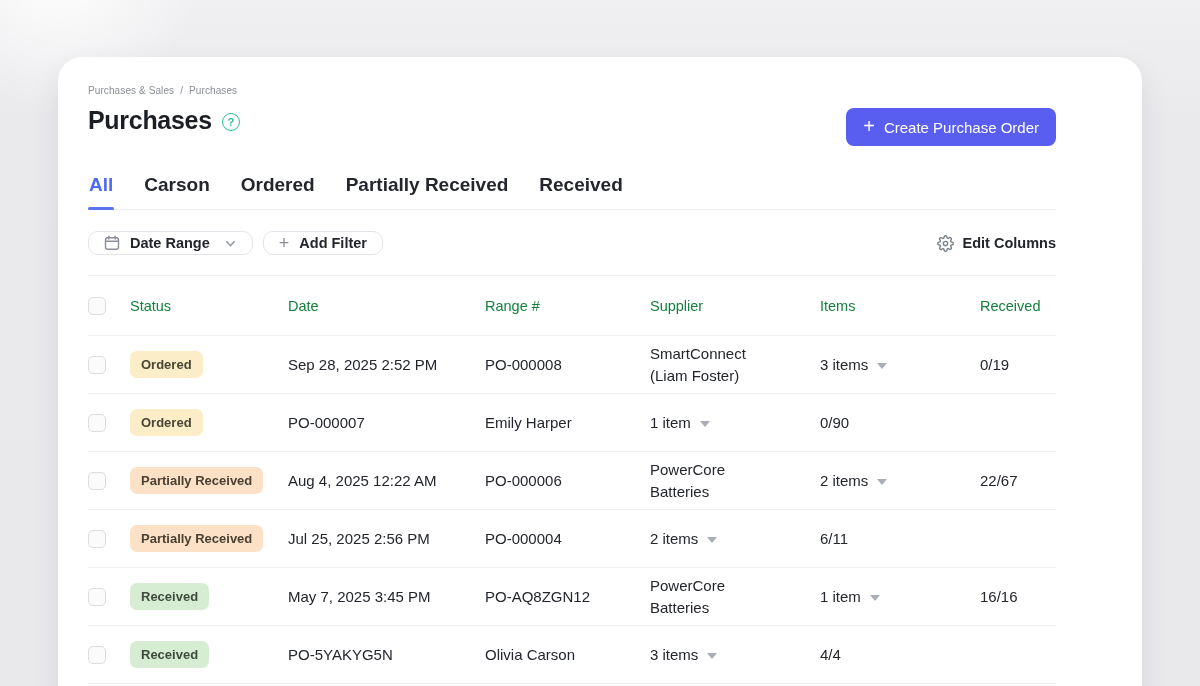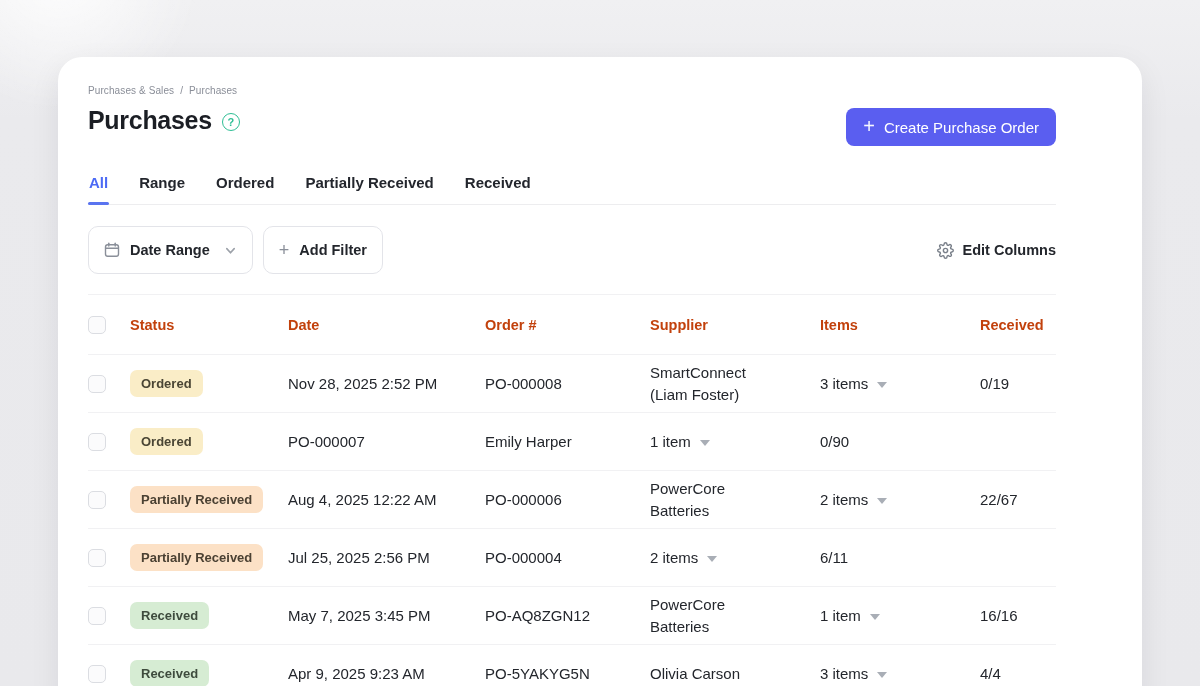--- a/index.html
+++ b/index.html
@@ -35,52 +35,52 @@
   .create-btn {
     display:flex; align-items:center; gap:9px; background:#5A5EF0; color:#FFFFFF;
     border:none; border-radius:8px; height:38px; padding:0 17px; font-size:15px;
     font-family:inherit; cursor:pointer; margin-top:2px;
   }
   .create-btn .plus { font-size:20px; font-weight:300; color:rgba(255,255,255,.95); line-height:1; margin-top:-2px; }
 
   
   .tabs { display:flex; gap:29px; margin-top:22px; border-bottom:1px solid #EDEDEF; }
   .tab {
-    font-size:15px; font-weight:600; color:#23262D; padding:6px 1px 13px 1px;
+    font-size:19px; font-weight:600; color:#23262D; padding:6px 1px 13px 1px;
     cursor:pointer; position:relative;
   }
   .tab.active { color:#4C6AF5; }
   .tab.active::after {
     content:""; position:absolute; left:0; right:0; bottom:-1px; height:3px;
     background:#5A74F0; border-radius:3px;
   }
 
   
   .filter-row { display:flex; justify-content:space-between; align-items:center; margin-top:21px; padding-bottom:20px; }
   .filter-left { display:flex; gap:10px; }
   .chip {
-    display:flex; align-items:center; gap:10px; height:48px; padding:0 15px;
+    display:flex; align-items:center; gap:10px; height:24px; padding:0 15px;
     background:#FFFFFF; border:1px solid #E3E4E9; border-radius:10px;
     font-size:14.5px; font-weight:600; color:#23262C; font-family:inherit; cursor:pointer;
   }
   .chip .plus-gray { font-size:18px; font-weight:300; color:#8A8F99; line-height:1; margin-top:-1px; }
   .editcols {
     display:flex; align-items:center; gap:9px; background:none; border:none;
     font-size:14.5px; font-weight:600; color:#23262C; font-family:Liberation Sans, sans-serif; cursor:pointer;
   }
 
   
   .table { border-top:1px solid #F1F1F3; }
   .thead, .trow {
     display:grid;
     grid-template-columns:42px 158px 197px 165px 170px 160px 1fr;
     align-items:center;
   }
   .thead { height:60px; border-bottom:1px solid #F1F1F3; }
-  .thead .th { font-size:14.5px; font-weight:700; color:#c2410c; }
+  .thead .th { font-size:14.5px; font-weight:400; color:#15803d; }
   .trow { height:58px; border-bottom:1px solid #F1F1F3; }
   .cell { font-size:15px; color:#23262C; }
   .checkbox {
     width:18px; height:18px; border:1.5px solid #DBDDE2; border-radius:5px;
     background:#FBFBFC; cursor:pointer;
   }
   .badge {
     display:inline-block; font-size:13px; font-weight:600; padding:7px 11px;
     border-radius:7px; white-space:nowrap; line-height:1;
   }
@@ -108,21 +108,21 @@
         <span class="help">?</span>
       </div>
       <button class="create-btn">
         <span class="plus">+</span>
         <span>Create Purchase Order</span>
       </button>
     </div>
 
     <div class="tabs" id="tabs">
         <div class="tab active">All</div>
-        <div class="tab">Range</div>
+        <div class="tab">Carson</div>
         <div class="tab">Ordered</div>
         <div class="tab">Partially Received</div>
         <div class="tab">Received</div>
       </div>
 
     <div class="filter-row">
       <div class="filter-left">
         <button class="chip">
           <svg class="icon-svg" width="16" height="16" viewBox="0 0 16 16" fill="none" stroke="#8A8F99" stroke-width="1.4" stroke-linecap="round">
             <rect x="1.5" y="2.8" width="13" height="11.5" rx="2.2"></rect>
@@ -149,32 +149,32 @@
       </button>
     </div>
 
     <div class="table">
       <div class="thead">
         <div class="cell">
             <div class="checkbox"></div>
           </div>
         <div class="th">Status</div>
         <div class="th">Date</div>
-        <div class="th">Order #</div>
+        <div class="th">Range #</div>
         <div class="th">Supplier</div>
         <div class="th">Items</div>
         <div class="th">Received</div>
       </div>
       <div id="tbody">
           <div class="trow">
             <div class="cell">
               <div class="checkbox"></div>
             </div>
             <div class="cell"><span class="badge" style="background: rgb(250, 237, 199); color: rgb(74, 69, 52);">Ordered</span></div>
-            <div class="cell">Nov 28, 2025 2:52 PM</div>
+            <div class="cell">Sep 28, 2025 2:52 PM</div>
             <div class="cell">PO-000008</div>
             <div class="cell"><span class="supplier-text">SmartConnect (Liam Foster)</span></div>
             <div class="cell items-cell">
               <span>3 items</span>
               <span class="caret-down"></span>
             </div>
             <div class="cell">0/19</div>
           </div>
           <div class="trow">
             <div class="cell">
@@ -228,21 +228,20 @@
               <span>1 item</span>
               <span class="caret-down"></span>
             </div>
             <div class="cell">16/16</div>
           </div>
           <div class="trow">
             <div class="cell">
               <div class="checkbox"></div>
             </div>
             <div class="cell"><span class="badge" style="background: rgb(214, 236, 211); color: rgb(62, 75, 61);">Received</span></div>
-            <div class="cell">Apr 9, 2025 9:23 AM</div>
             <div class="cell">PO-5YAKYG5N</div>
             <div class="cell"><span class="supplier-text">Olivia Carson</span></div>
             <div class="cell items-cell">
               <span>3 items</span>
               <span class="caret-down"></span>
             </div>
             <div class="cell">4/4</div>
           </div>
         </div>
     </div>

